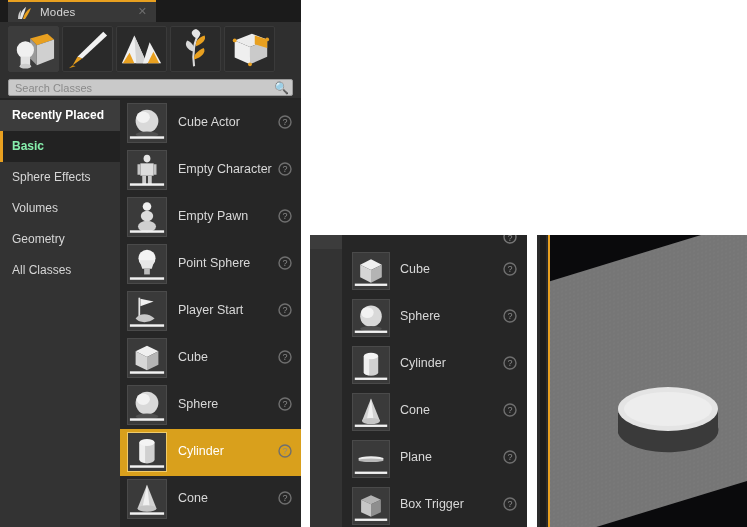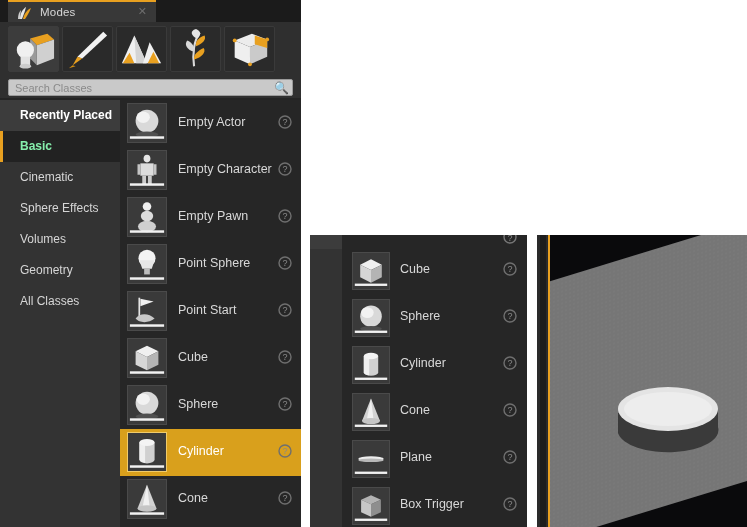--- a/index.html
+++ b/index.html
@@ -28,21 +28,21 @@
   .modebtn.plain{background:#2a2a2a;border:1px solid #3a3a3a;}
 
   .searchrow{position:absolute;left:0;top:76px;width:301px;height:22px;background:#2f2f2f;}
   .searchbox{position:absolute;left:8px;top:3px;width:285px;height:17px;background:#c9c9c9;
              border:1px solid #9a9a9a;box-sizing:border-box;border-radius:2px;}
   .searchbox .ph{position:absolute;left:6px;top:2px;font-size:11px;color:#8a8a8a;}
   .searchbox .mag{position:absolute;right:3px;top:1px;font-size:12px;color:#2b2b2b;}
 
   
   #cat-col{position:absolute;left:0;top:100px;width:120px;height:427px;background:#333333;}
-  .cat{position:relative;height:31px;line-height:31px;padding-left:20px;font-size:12px;
+  .cat{position:relative;height:31px;line-height:31px;padding-left:12px;font-size:12px;
        color:#d6d6d6;box-sizing:border-box;}
   .cat.sel{background:#222222;color:#86efac;font-weight:bold;}
   .cat.sel::before{content:"";position:absolute;left:0;top:0;width:3px;height:31px;
                    background:#e8a020;}
   .cat.first{background:#3c3c3c;color:#ffffff;font-weight:bold;}
 
   
   #asset-list{position:absolute;left:120px;top:100px;width:181px;height:427px;
               background:#262626;overflow:hidden;}
   .arow{position:relative;height:47px;}
@@ -169,40 +169,39 @@
         <span class="ph">Search Classes</span>
         <span class="mag">🔍</span>
         <div class="dither dark"></div>
       </div>
     </div>
 
     <div id="cat-col">
       <div class="dither"></div>
     <div class="cat first"><span>Recently Placed</span></div>
         <div class="cat sel"><span>Basic</span></div>
-        <div class="cat"><span>Cinematic</span></div>
         <div class="cat"><span>Sphere Effects</span></div>
         <div class="cat"><span>Volumes</span></div>
         <div class="cat"><span>Geometry</span></div>
         <div class="cat"><span>All Classes</span></div>
       </div>
 
     <div id="asset-list">
         <div class="arow">
           <div class="athumb">
             <svg class="thumb-svg" viewBox="0 0 40 40">
               <ellipse cx="20" cy="18" rx="12" ry="12" fill="#d9d9d9"></ellipse>
               <ellipse cx="16" cy="14" rx="7" ry="6" fill="#f2f2f2"></ellipse>
               <ellipse cx="20" cy="32" rx="12" ry="3" fill="#505050"></ellipse>
               <rect x="2" y="34" width="36" height="2.6" fill="#f2f2f2"></rect>
               <rect width="40" height="40" fill="url(#none)"></rect>
             </svg>
             <div class="dither"></div>
           </div>
-          <div class="alabel">Empty Actor</div>
+          <div class="alabel">Cube Actor</div>
           <div class="ahelp">
             <svg class="help-svg" width="14" height="14" viewBox="0 0 14 14">
               <circle cx="7" cy="7" r="6" fill="none" stroke="#6f6f6f" stroke-width="1.4"></circle>
               <text x="7" y="10.3" font-size="9" fill="#8a8a8a" text-anchor="middle" font-family="Liberation Sans, sans-serif">?</text>
             </svg>
           </div>
         </div>
         <div class="arow">
           <div class="athumb">
             <svg class="thumb-svg" viewBox="0 0 40 40">
@@ -265,21 +264,21 @@
           <div class="athumb">
             <svg class="thumb-svg" viewBox="0 0 40 40">
               <rect x="11" y="6" width="1.8" height="24" fill="#e4e4e4"></rect>
               <path d="M13 7 L27 10 L13 15 Z" fill="#f0f0f0"></path>
               <path d="M8 28 C12 22,22 22,28 28 C22 33,12 33,8 28 Z" fill="#c8c8c8"></path>
               <rect x="2" y="34" width="36" height="2.6" fill="#f2f2f2"></rect>
               <rect width="40" height="40" fill="url(#none)"></rect>
             </svg>
             <div class="dither"></div>
           </div>
-          <div class="alabel">Point Start</div>
+          <div class="alabel">Player Start</div>
           <div class="ahelp">
             <svg class="help-svg" width="14" height="14" viewBox="0 0 14 14">
               <circle cx="7" cy="7" r="6" fill="none" stroke="#6f6f6f" stroke-width="1.4"></circle>
               <text x="7" y="10.3" font-size="9" fill="#8a8a8a" text-anchor="middle" font-family="Liberation Sans, sans-serif">?</text>
             </svg>
           </div>
         </div>
         <div class="arow">
           <div class="athumb">
             <svg class="thumb-svg" viewBox="0 0 40 40">

